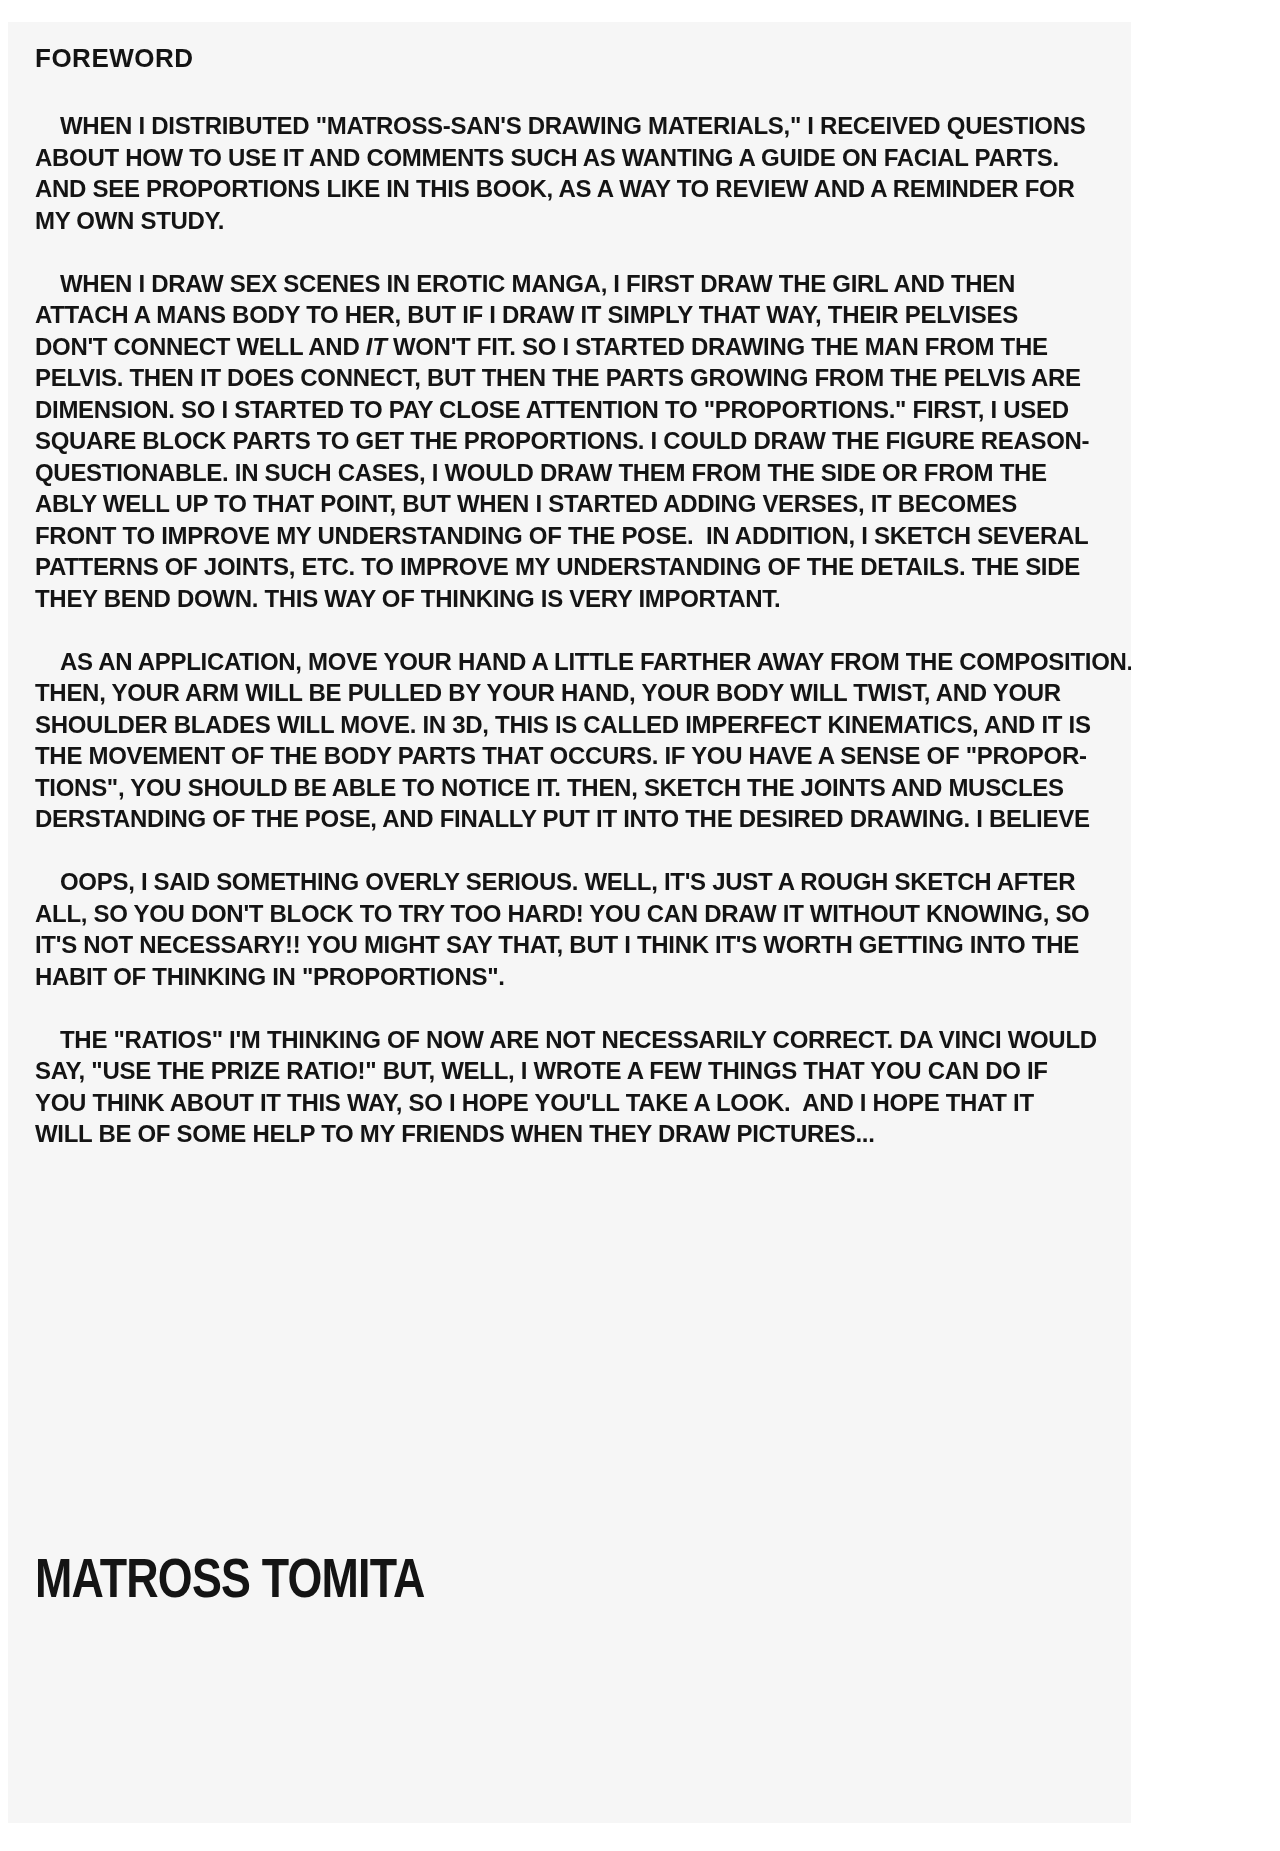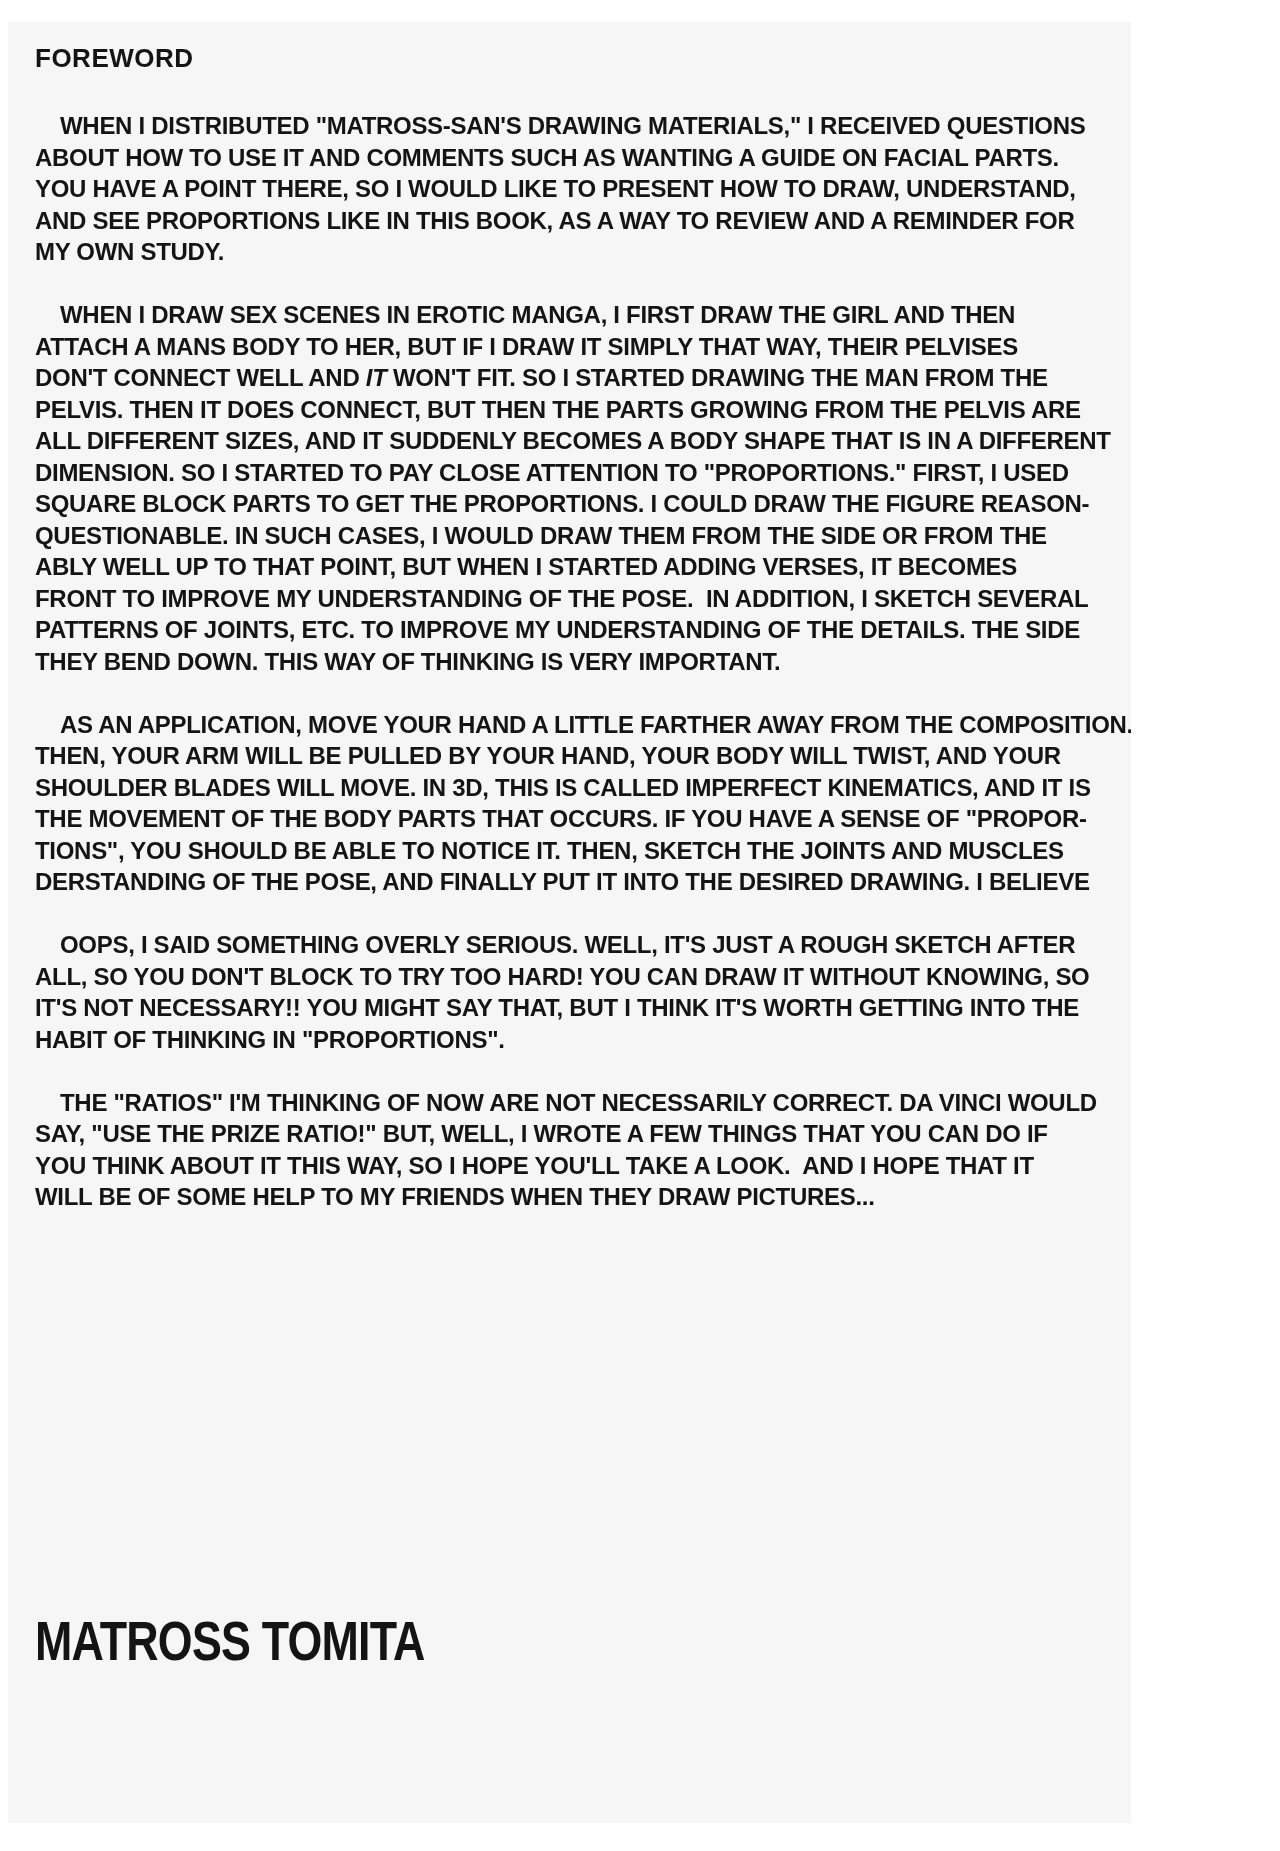--- a/index.html
+++ b/index.html
@@ -65,31 +65,29 @@
 <body>
 
 <div class="page">
   <div class="sheet">
 
     <h1 class="doc-title">FOREWORD</h1>
 
     <div class="para">
       <div class="line first">WHEN I DISTRIBUTED "MATROSS-SAN'S DRAWING MATERIALS," I RECEIVED QUESTIONS</div>
       <div class="line">ABOUT HOW TO USE IT AND COMMENTS SUCH AS WANTING A GUIDE ON FACIAL PARTS.</div>
-      <div class="line">YOU HAVE A POINT THERE, SO I WOULD LIKE TO PRESENT HOW TO DRAW, UNDERSTAND,</div>
       <div class="line">AND SEE PROPORTIONS LIKE IN THIS BOOK, AS A WAY TO REVIEW AND A REMINDER FOR</div>
       <div class="line">MY OWN STUDY.</div>
     </div>
 
     <div class="para">
       <div class="line first">WHEN I DRAW SEX SCENES IN EROTIC MANGA, I FIRST DRAW THE GIRL AND THEN</div>
       <div class="line">ATTACH A MANS BODY TO HER, BUT IF I DRAW IT SIMPLY THAT WAY, THEIR PELVISES</div>
       <div class="line"><span>DON'T CONNECT WELL AND </span><em>IT</em><span> WON'T FIT. SO I STARTED DRAWING THE MAN FROM THE</span></div>
       <div class="line">PELVIS. THEN IT DOES CONNECT, BUT THEN THE PARTS GROWING FROM THE PELVIS ARE</div>
-      <div class="line">ALL DIFFERENT SIZES, AND IT SUDDENLY BECOMES A BODY SHAPE THAT IS IN A DIFFERENT</div>
       <div class="line">DIMENSION. SO I STARTED TO PAY CLOSE ATTENTION TO "PROPORTIONS." FIRST, I USED</div>
       <div class="line">SQUARE BLOCK PARTS TO GET THE PROPORTIONS. I COULD DRAW THE FIGURE REASON-</div>
       <div class="line">QUESTIONABLE. IN SUCH CASES, I WOULD DRAW THEM FROM THE SIDE OR FROM THE</div>
       <div class="line">ABLY WELL UP TO THAT POINT, BUT WHEN I STARTED ADDING VERSES, IT BECOMES</div>
       <div class="line">FRONT TO IMPROVE MY UNDERSTANDING OF THE POSE.  IN ADDITION, I SKETCH SEVERAL</div>
       <div class="line">PATTERNS OF JOINTS, ETC. TO IMPROVE MY UNDERSTANDING OF THE DETAILS. THE SIDE</div>
       <div class="line">THEY BEND DOWN. THIS WAY OF THINKING IS VERY IMPORTANT.</div>
     </div>
 
     <div class="para">

